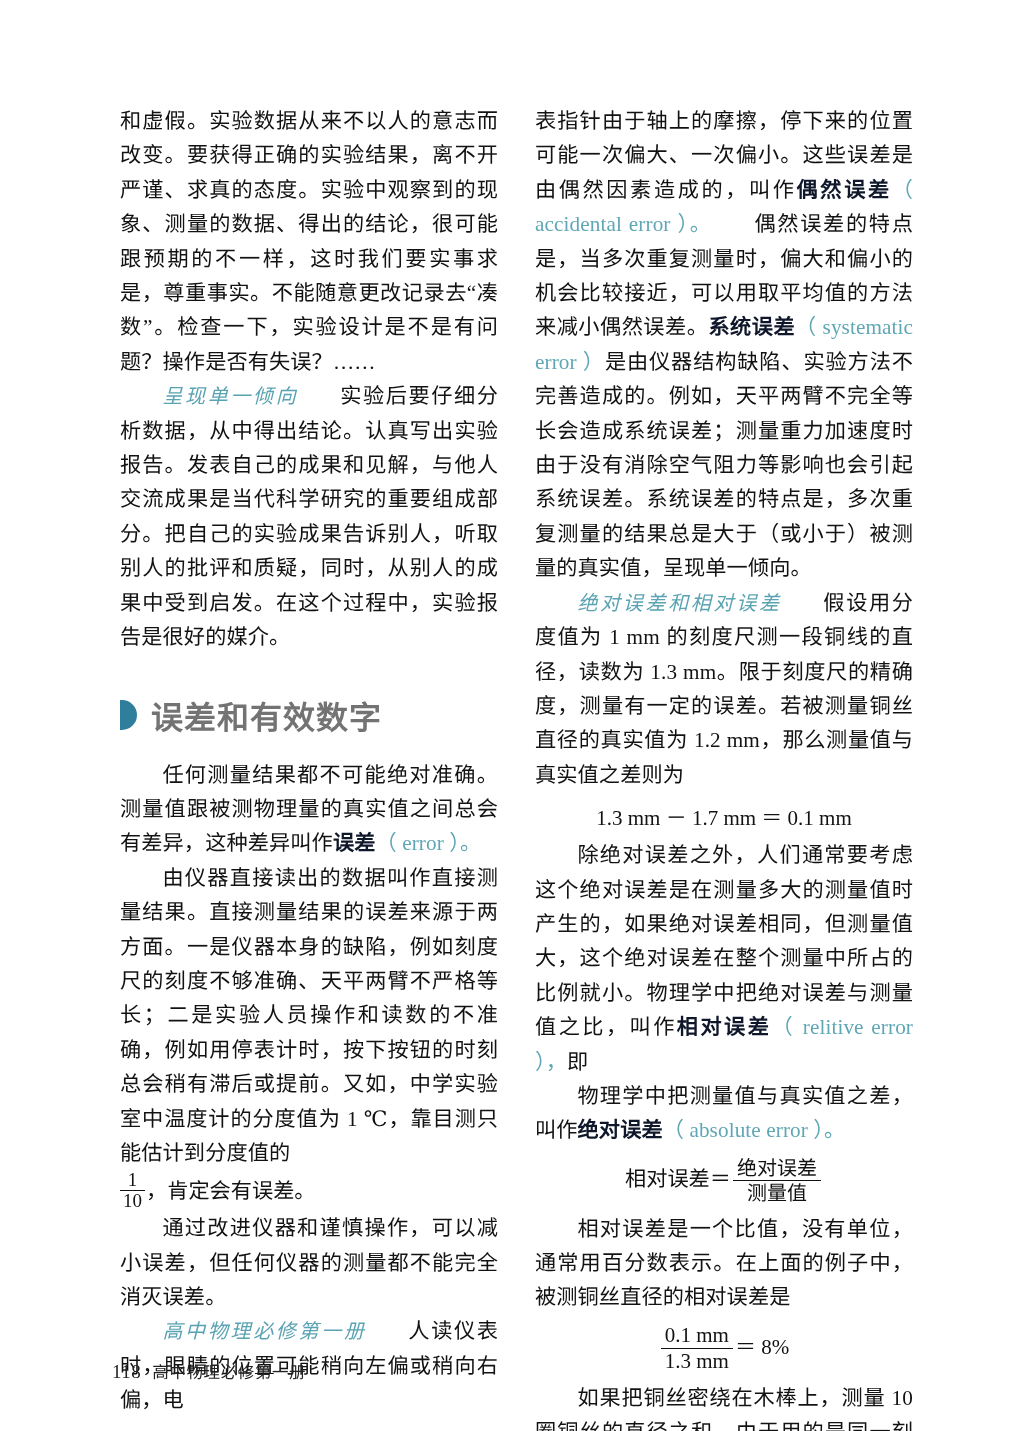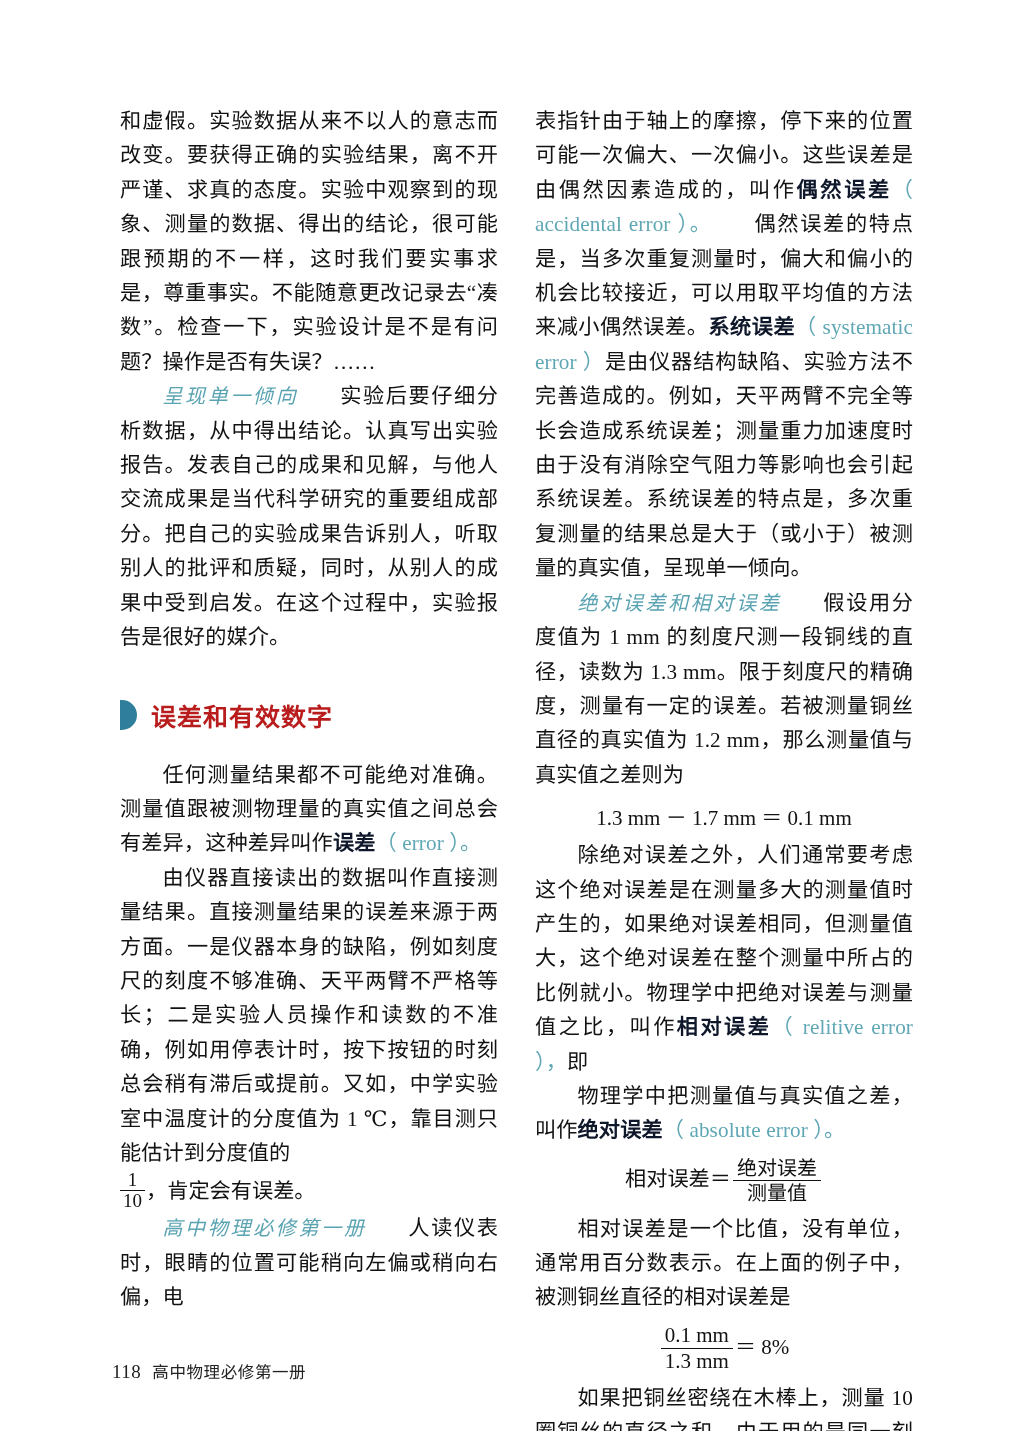--- a/index.html
+++ b/index.html
@@ -90,23 +90,23 @@
   .marker {
     width: 17px;
     height: 30px;
     background: #2f7f9c;
     border-radius: 0 18px 18px 0;
     flex: 0 0 17px;
   }
   .section-heading .htext {
     font-family: "DejaVu Sans", "Liberation Sans", sans-serif;
     font-weight: bold;
-    font-size: 25px;
+    font-size: 32px;
     letter-spacing: 1px;
-    color: #b91c1c;
+    color: #737373;
   }
 
   
   .eq {
     margin: 9px 0 7px 0;
     text-align: center;
     font-family: "Liberation Serif", "DejaVu Serif", serif;
     font-size: 21px;
   }
 
@@ -189,20 +189,21 @@
         <span class="marker"></span>
         <span class="htext">误差和有效数字</span>
       </div>
 
       <p class="para cn"><span>任何测量结果都不可能绝对准确。测量值跟被测物理量的真实值之间总会有差异，这种差异叫作</span><span class="term">误差</span><span class="term-en">（ error ）。</span></p>
 
       <p class="para cn"><span>由仪器直接读出的数据叫作直接测量结果。直接测量结果的误差来源于两方面。一是仪器本身的缺陷，例如刻度尺的刻度不够准确、天平两臂不严格等长；二是实验人员操作和读数的不准确，例如用停表计时，按下按钮的时刻总会稍有滞后或提前。又如，中学实验室中温度计的分度值为 1 ℃，靠目测只能估计到分度值的</span></p>
 
       <p class="fracline"><span class="inline-frac"><span class="num">1</span><span class="den">10</span></span><span>，肯定会有误差。</span></p>
 
+      <p class="para cn">通过改进仪器和谨慎操作，可以减小误差，但任何仪器的测量都不能完全消灭误差。</p>
 
       <p class="para cn"><span class="subhead">高中物理必修第一册</span><span class="sp"></span><span>人读仪表时，眼睛的位置可能稍向左偏或稍向右偏，电</span></p>
 
     </div>
 
     <div class="col">
 
       <p class="para cn noindent"><span>表指针由于轴上的摩擦，停下来的位置可能一次偏大、一次偏小。这些误差是由偶然因素造成的，叫作</span><span class="term">偶然误差</span><span class="term-en">（ accidental error ）。</span><span class="sp"></span><span>偶然误差的特点是，当多次重复测量时，偏大和偏小的机会比较接近，可以用取平均值的方法来减小偶然误差。</span><span class="term">系统误差</span><span class="term-en">（ systematic error ）</span><span>是由仪器结构缺陷、实验方法不完善造成的。例如，天平两臂不完全等长会造成系统误差；测量重力加速度时由于没有消除空气阻力等影响也会引起系统误差。系统误差的特点是，多次重复测量的结果总是大于（或小于）被测量的真实值，呈现单一倾向。</span></p>
 
       <p class="para cn"><span class="subhead">绝对误差和相对误差</span><span class="sp"></span><span>假设用分度值为 1 mm 的刻度尺测一段铜线的直径，读数为 1.3 mm。限于刻度尺的精确度，测量有一定的误差。若被测量铜丝直径的真实值为 1.2 mm，那么测量值与真实值之差则为</span></p>

